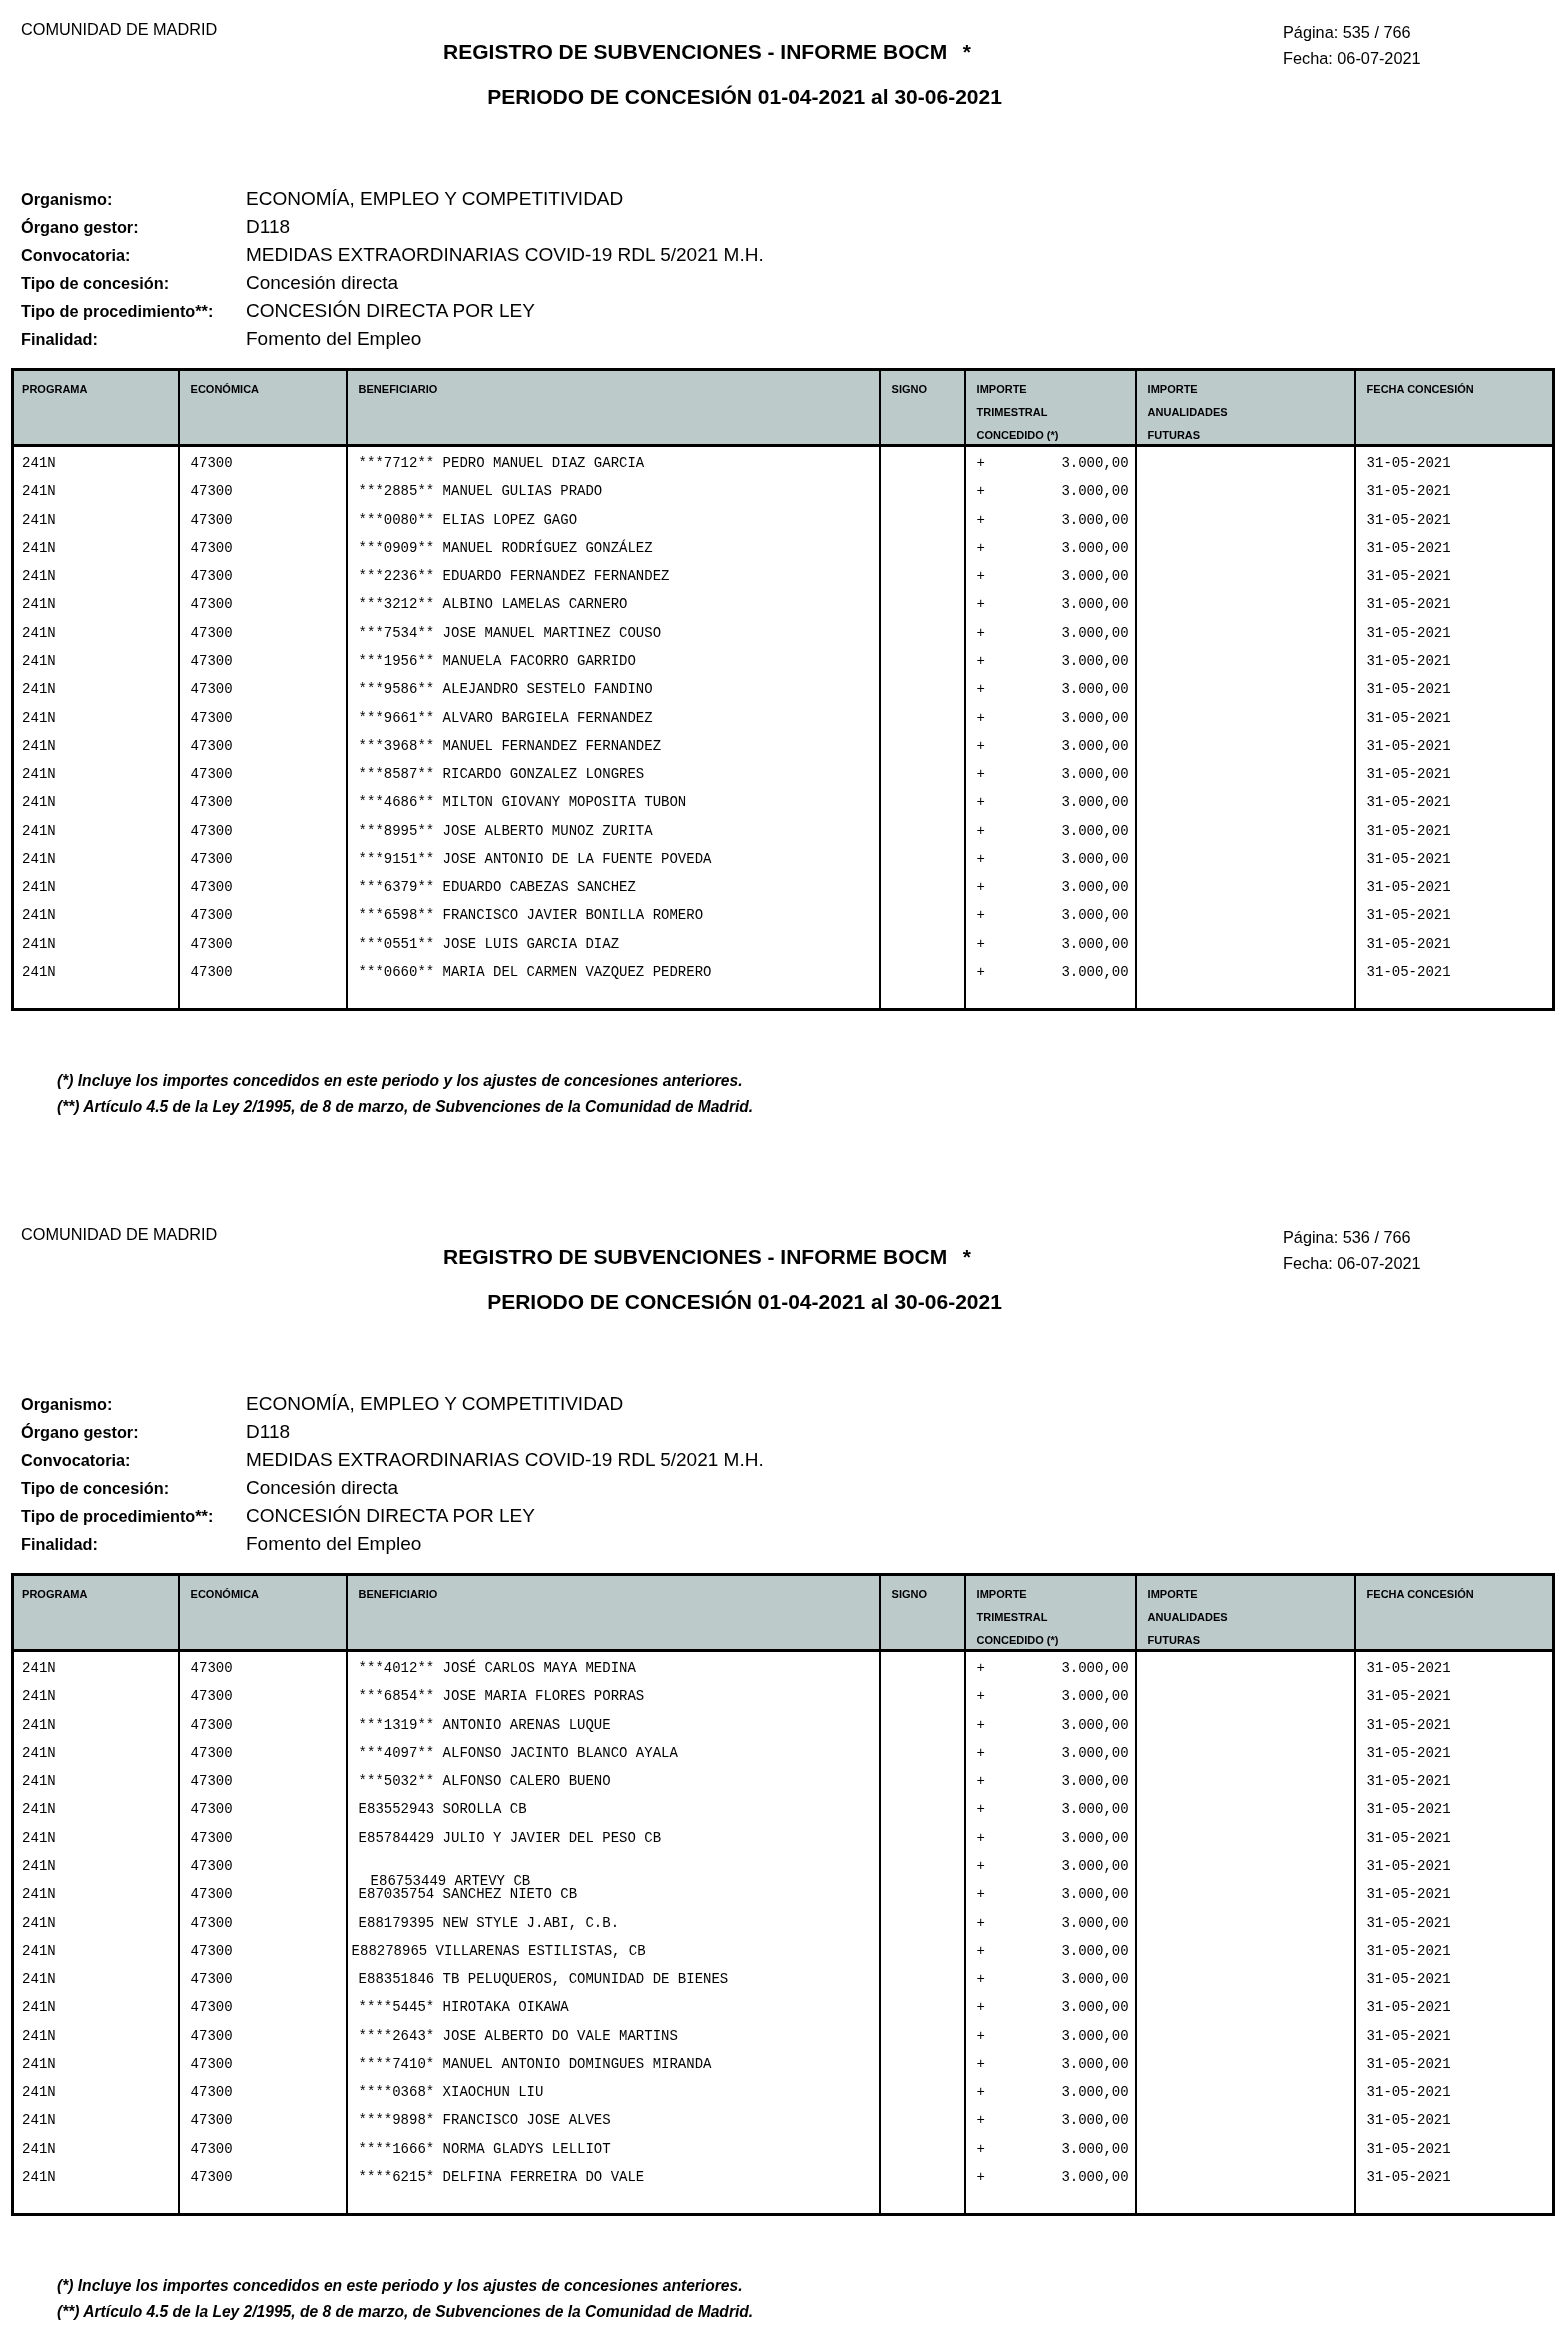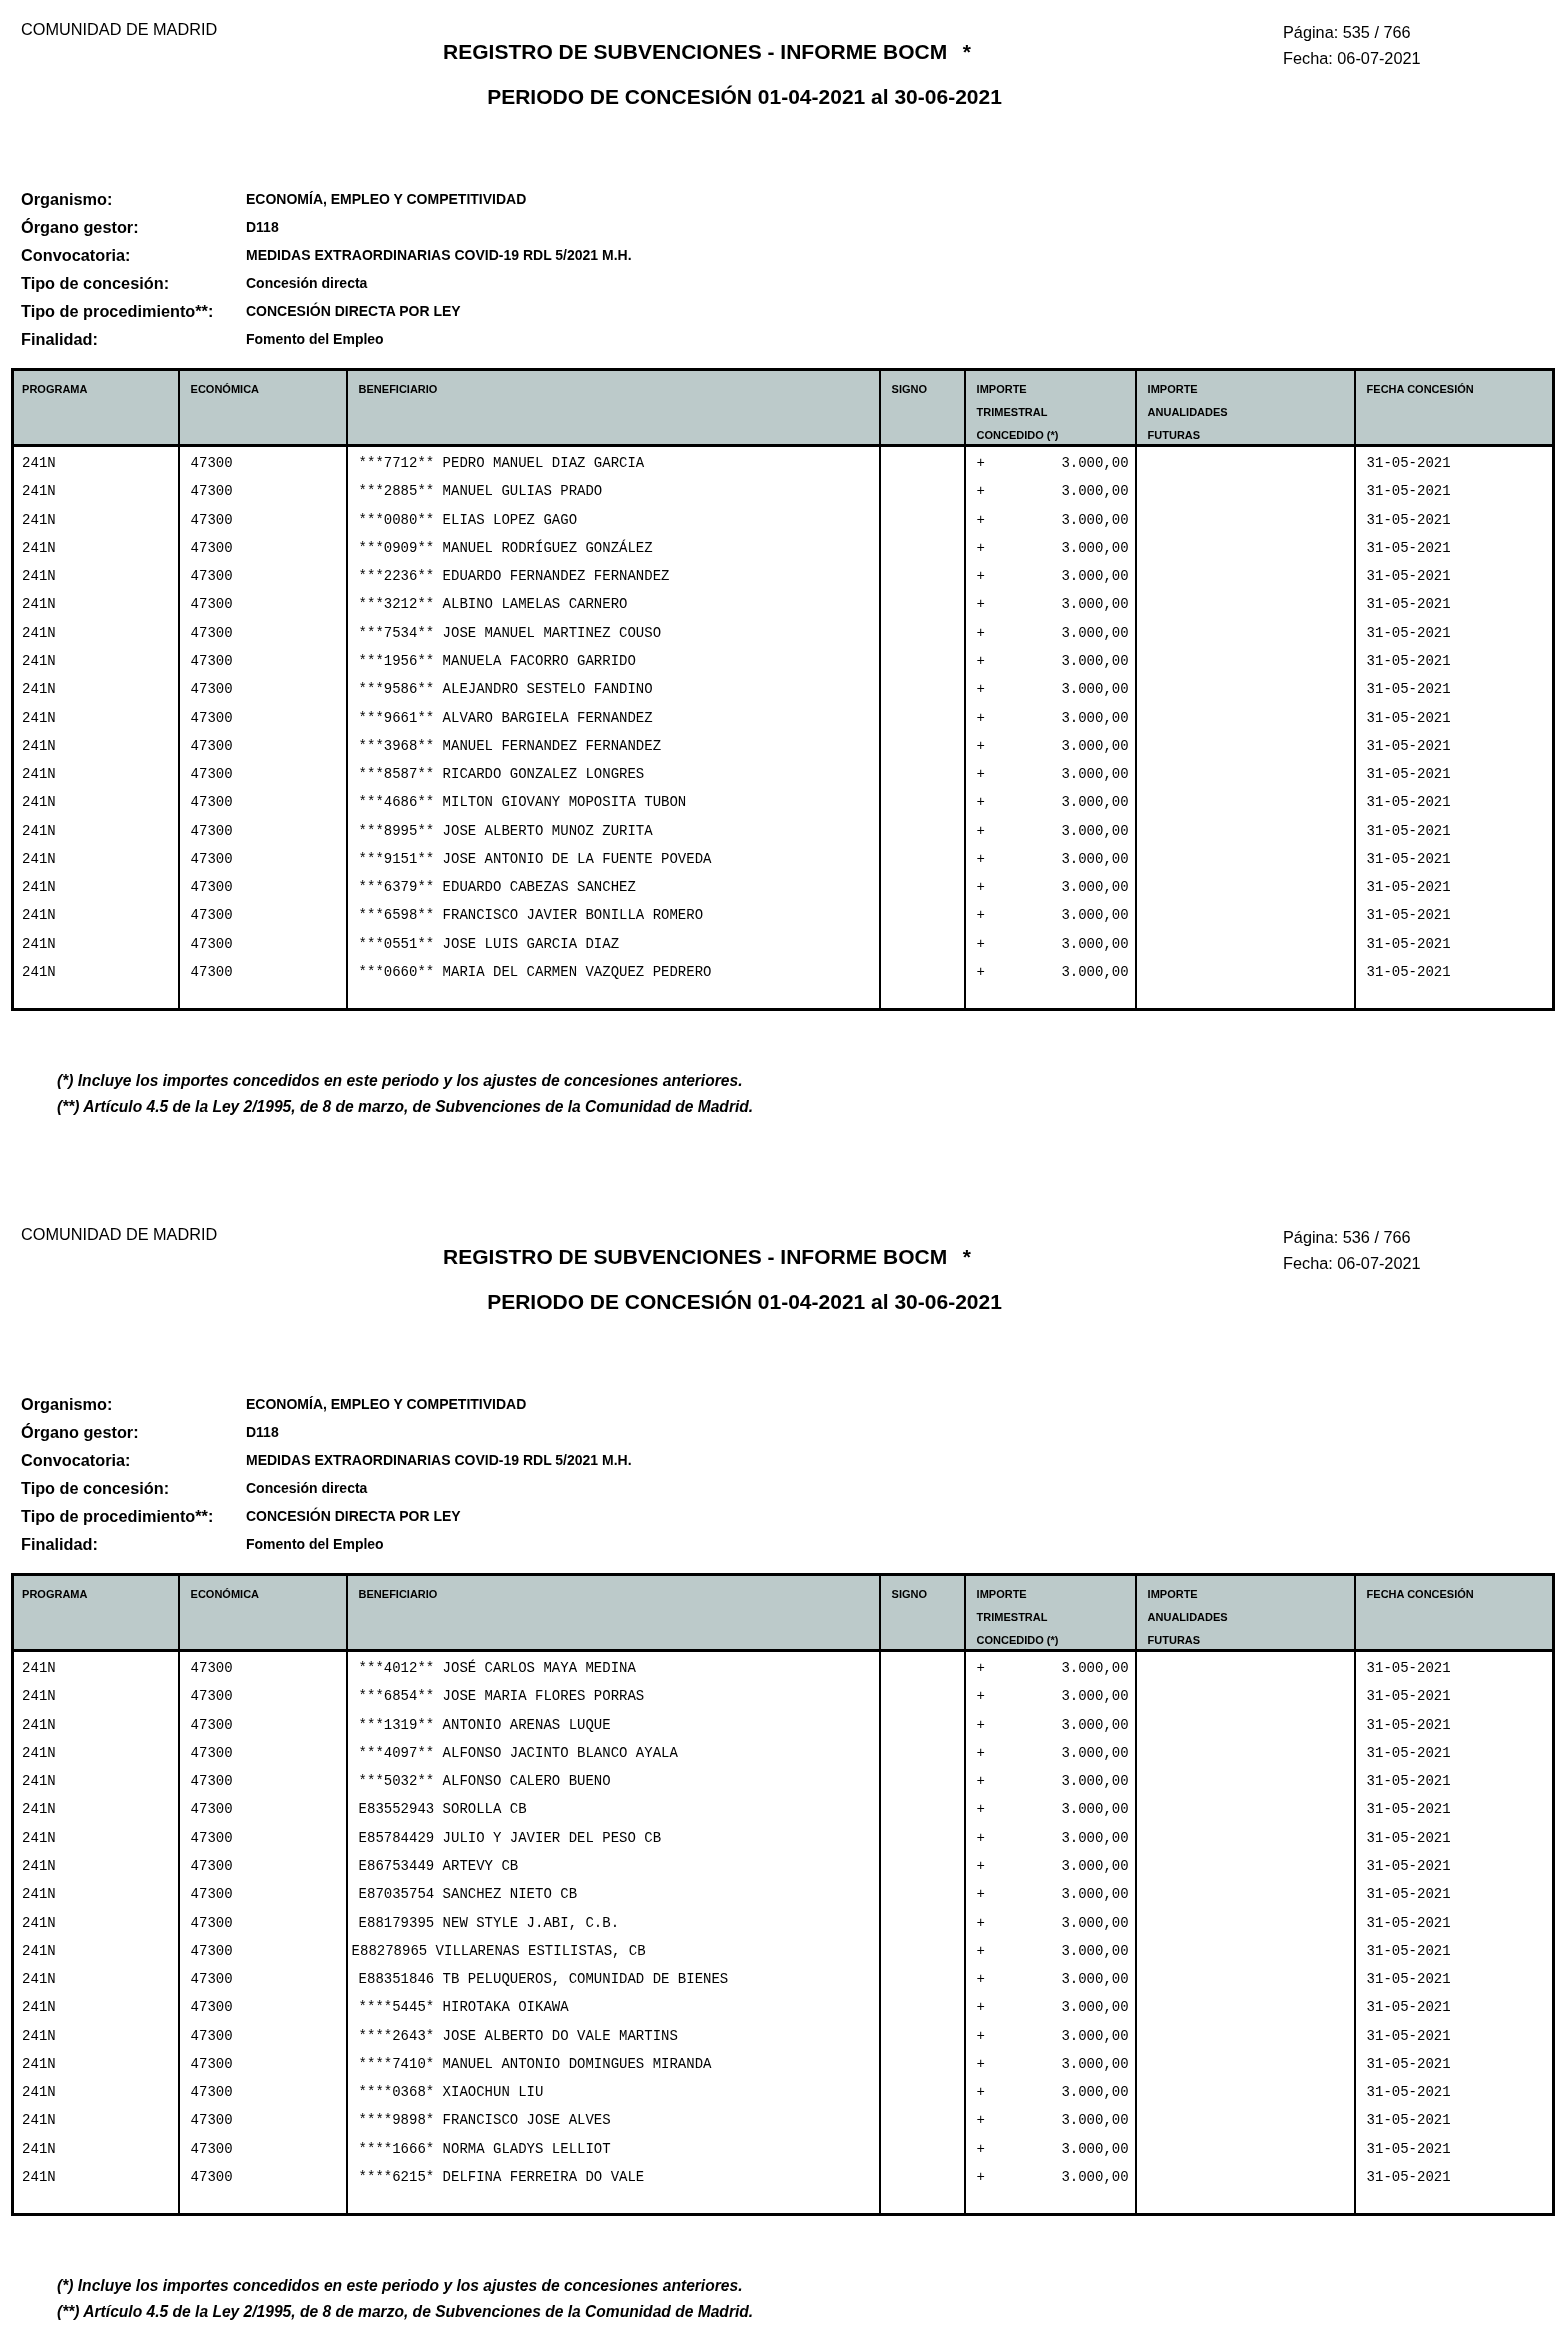--- a/index.html
+++ b/index.html
@@ -16,21 +16,21 @@
     .title-main .inner { display: inline-block; margin-left: -75px; }
     .title-main .star { display: inline-block; margin-left: 15.6px; }
     .title-period { top: 85px; }
     .title-period .inner { display: inline-block; margin-left: -75px; }
 
     .page-info { position: absolute; left: 1283px; top: 20px; font-size: 16.3px; line-height: 25.5px; }
 
     .meta { position: absolute; left: 21px; top: 185px; }
     .meta-row { height: 28px; display: flex; align-items: center; }
     .meta-label { width: 225px; font-weight: bold; font-size: 16.3px; }
-    .meta-value { font-size: 14px; font-weight: bold; }
+    .meta-value { font-size: 19px; }
 
     .grid { position: absolute; left: 10.6px; top: 368px; width: 1544px; height: 643px; border: 3.5px solid #000; }
     .grid-head { position: absolute; left: 0; top: 0; width: 100%; height: 76px; background: #bccaca; border-bottom: 3.5px solid #000; }
     .col-sep { position: absolute; top: 0; bottom: 0; width: 2.1px; background: #000; }
     .hcell { position: absolute; top: 7px; font-weight: bold; font-size: 11px; line-height: 23px; }
 
     .grid-body { position: absolute; left: 0; top: 80px; width: 100%; }
     .row { position: absolute; left: 0; width: 100%; height: 28px; font-size: 14px; font-family: Liberation Mono, monospace; }
     .cell { position: absolute; top: 4.2px; white-space: nowrap; }
     .cell.right { text-align: right; }
@@ -416,21 +416,21 @@
             <div class="cell" style="left: 177px;">47300</div>
             <div class="cell" style="left: 345px;">E85784429 JULIO Y JAVIER DEL PESO CB</div>
             <div class="cell" style="left: 963px;">+</div>
             <div class="cell right" style="right: 423px;">3.000,00</div>
             <div class="cell" style="left: 1134px;"></div>
             <div class="cell" style="left: 1353px;">31-05-2021</div>
           </div>
           <div class="row" style="top: 198px;">
             <div class="cell" style="left: 8.5px;">241N</div>
             <div class="cell" style="left: 177px;">47300</div>
-            <div class="cell" style="left: 345px;">E86753449 ARTEVY CB</div>
+            <div class="cell" style="left: 357px; margin-top: 15px;">E86753449 ARTEVY CB</div>
             <div class="cell" style="left: 963px;">+</div>
             <div class="cell right" style="right: 423px;">3.000,00</div>
             <div class="cell" style="left: 1134px;"></div>
             <div class="cell" style="left: 1353px;">31-05-2021</div>
           </div>
           <div class="row" style="top: 226px;">
             <div class="cell" style="left: 8.5px;">241N</div>
             <div class="cell" style="left: 177px;">47300</div>
             <div class="cell" style="left: 345px;">E87035754 SANCHEZ NIETO CB</div>
             <div class="cell" style="left: 963px;">+</div>

